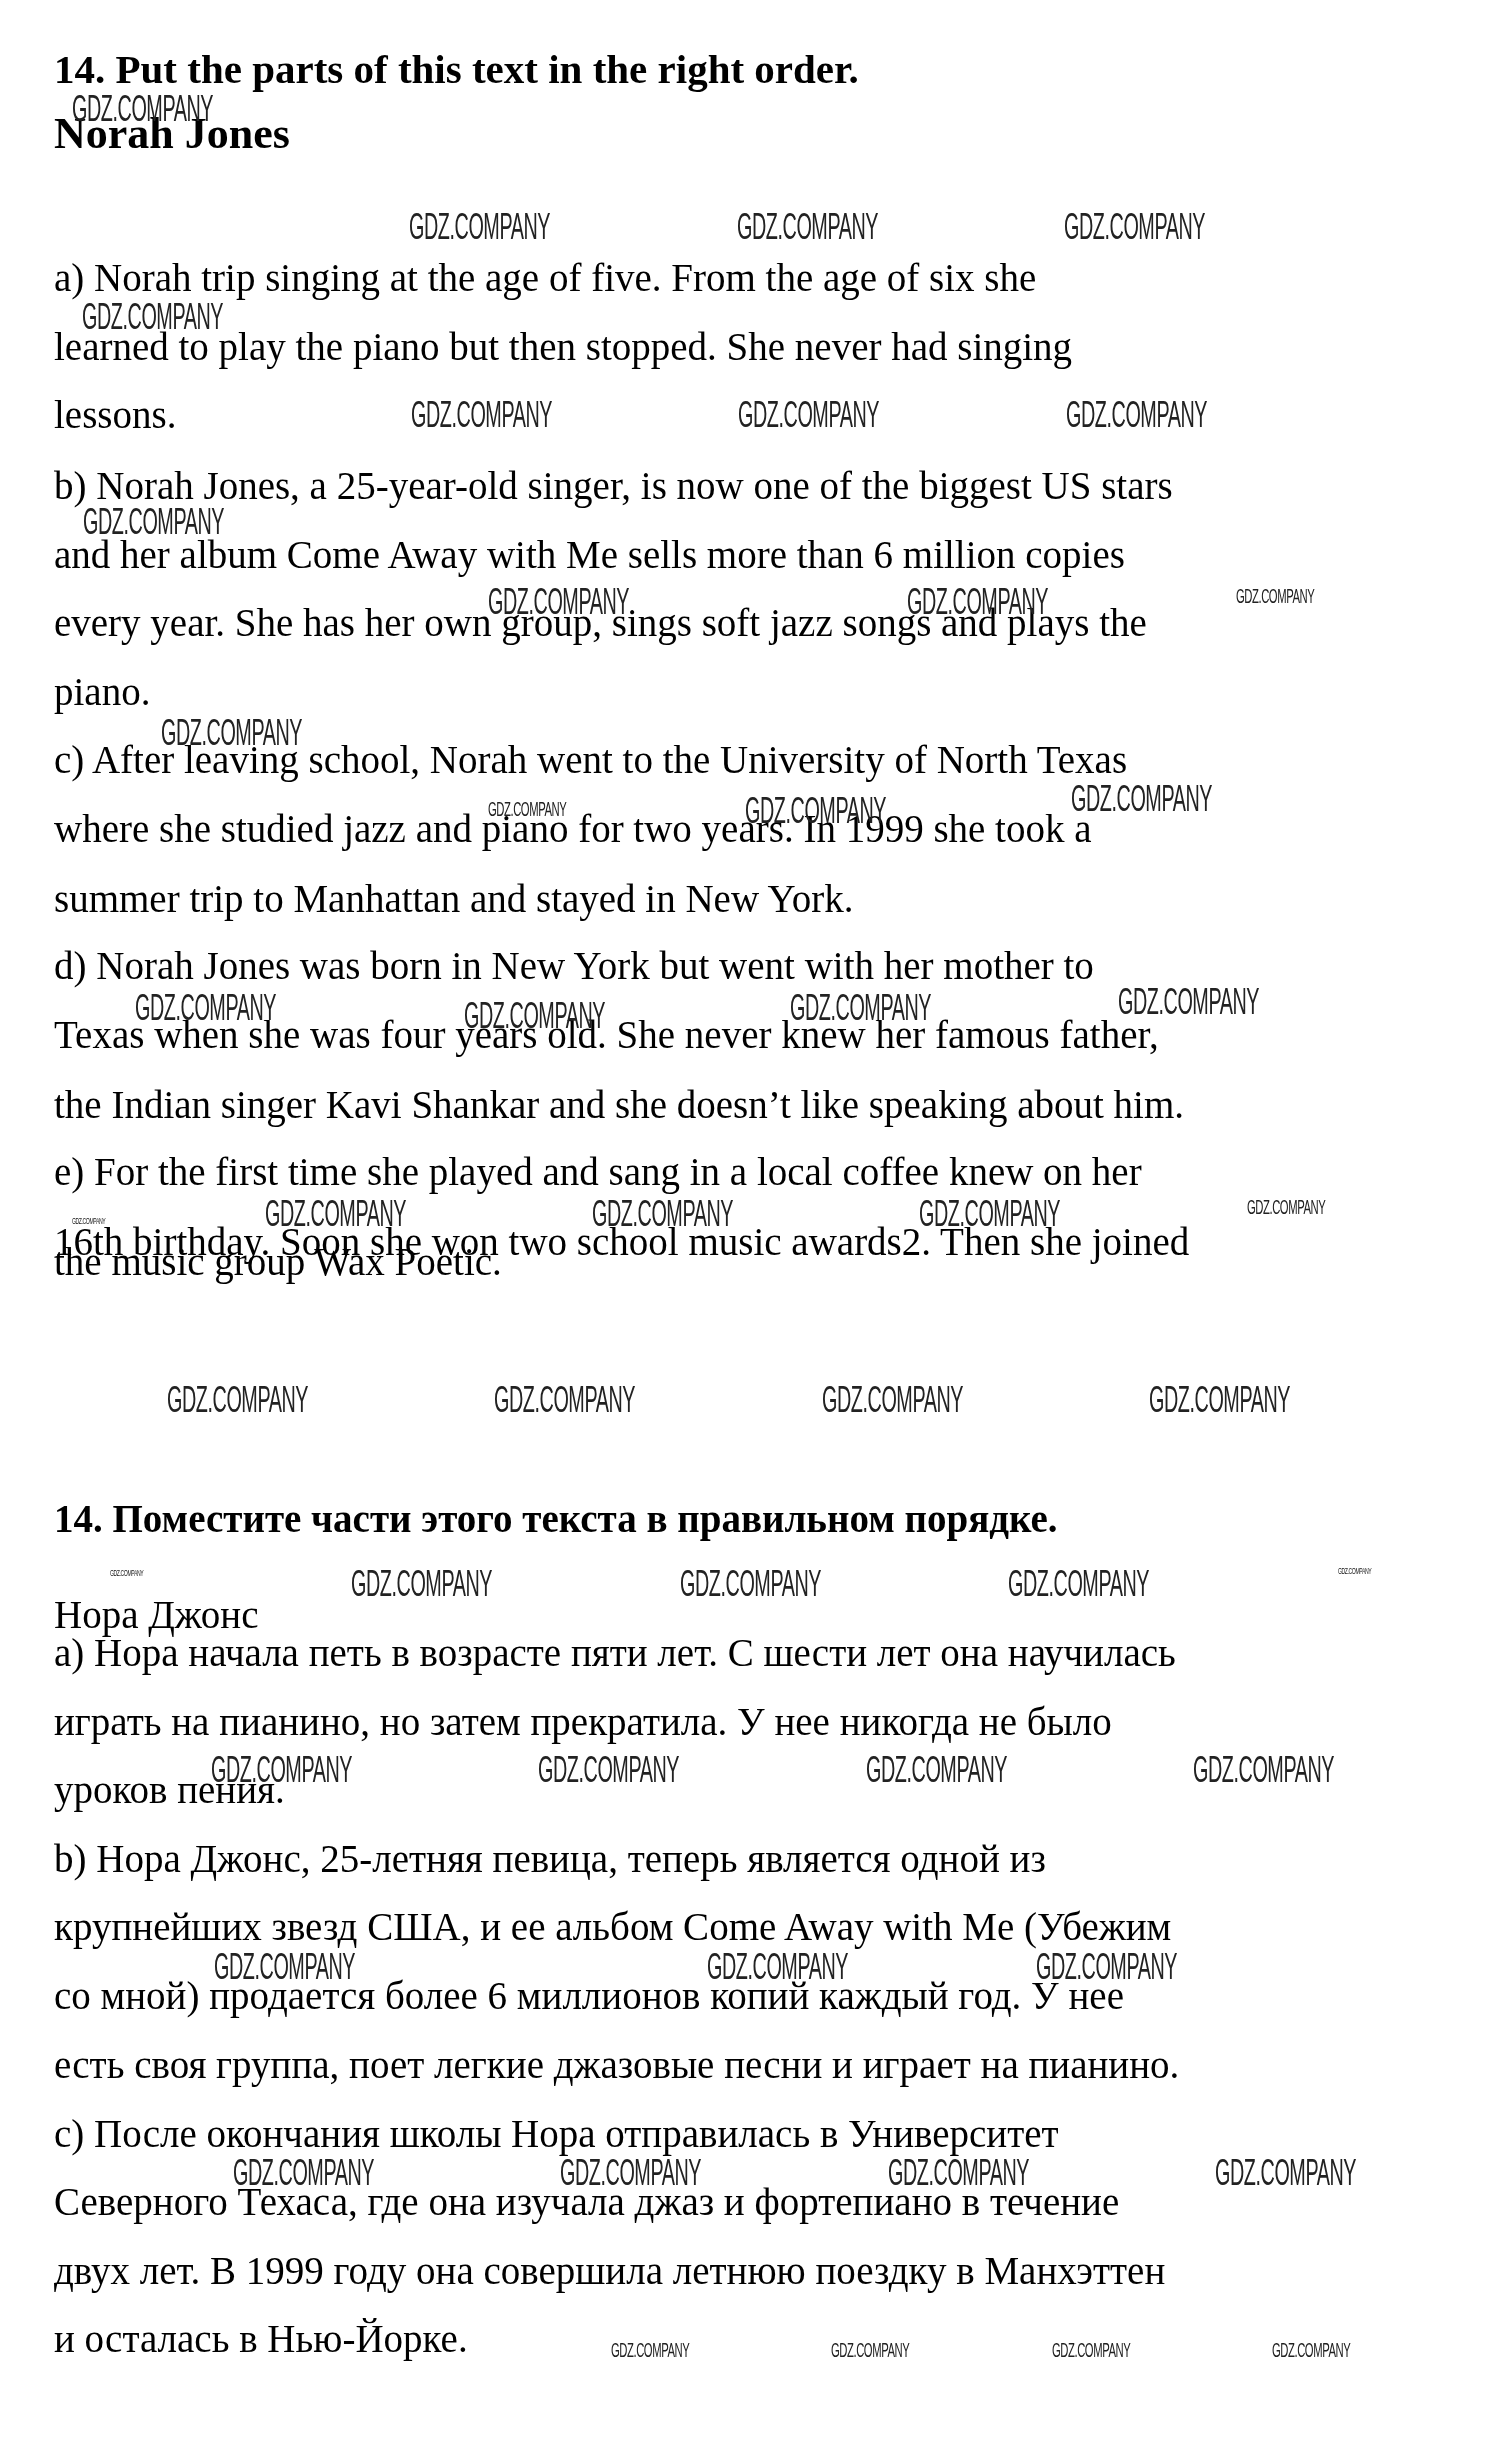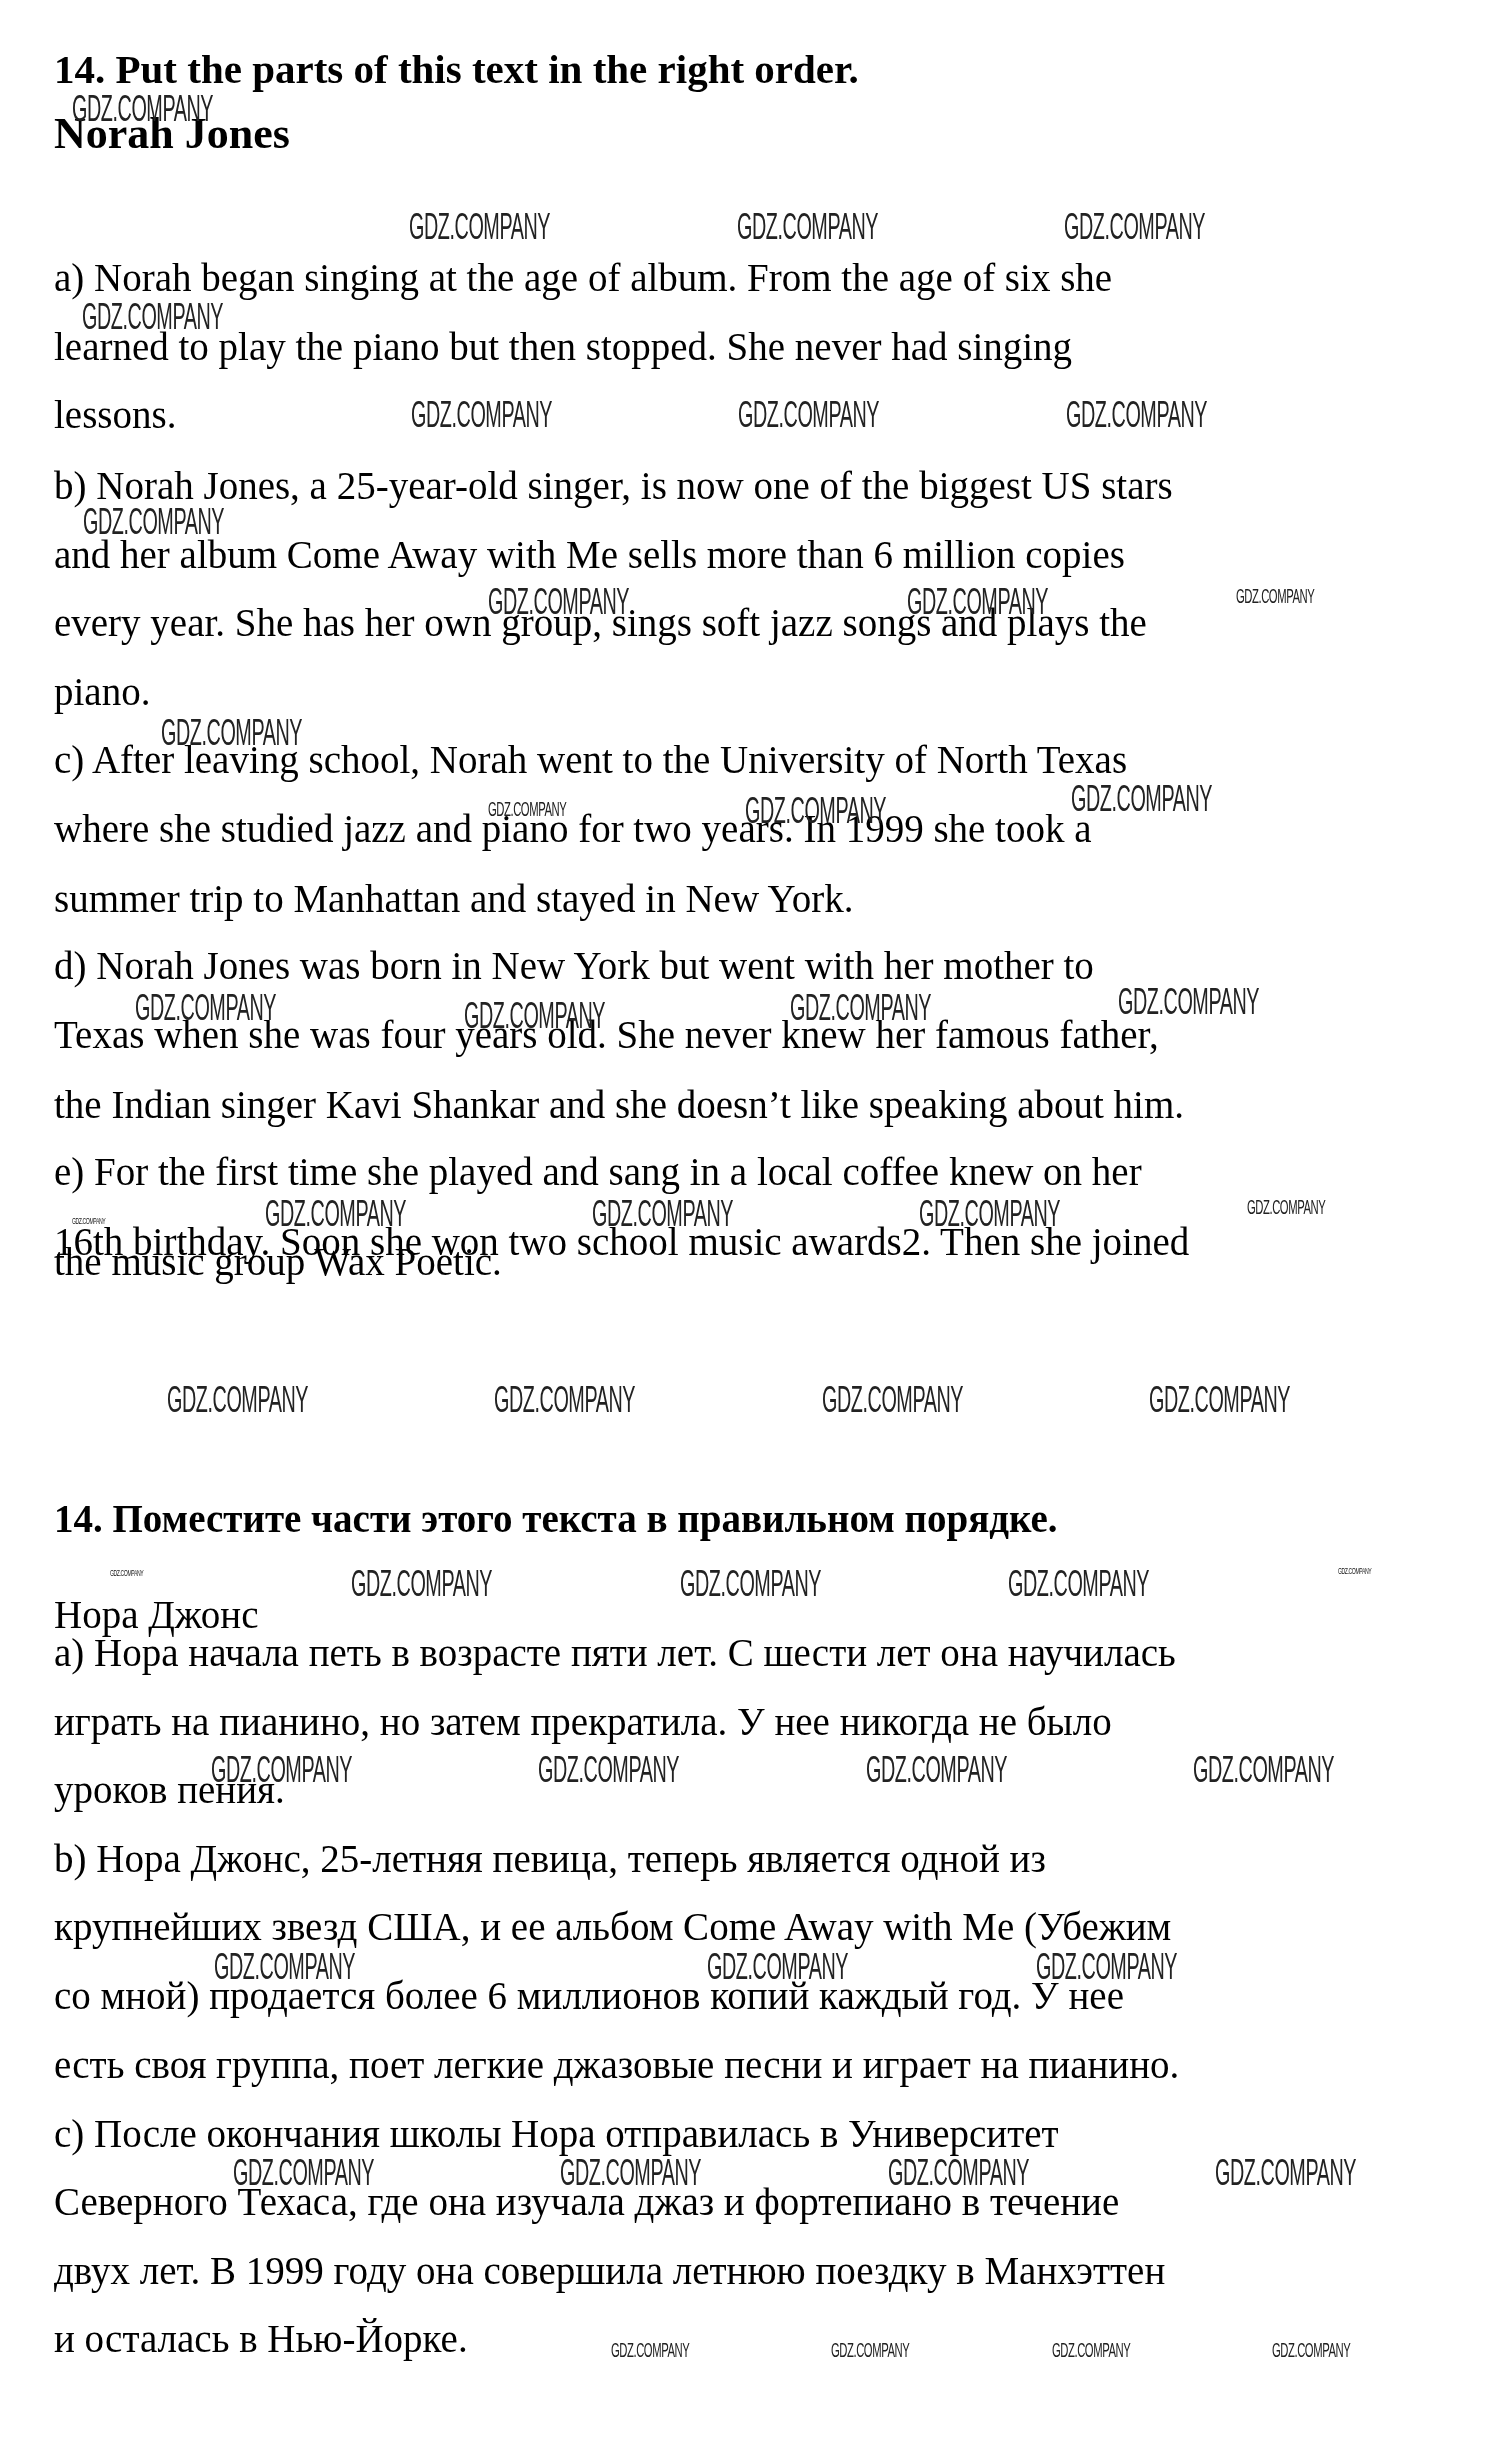--- a/index.html
+++ b/index.html
@@ -12,21 +12,21 @@
   .wm.big { font-size: 36px; }
   .wm.small { font-size: 20.5px; }
   .wm.tiny { font-size: 9.4px; }
 </style>
 </head>
 <body>
 
 <div class="line bold" style="top:49px;font-size:41px;">14. Put the parts of this text in the right order.</div>
 <div class="line bold" style="top:112px;font-size:44px;">Norah Jones</div>
 
-<div class="line" style="top:258px;">a) Norah began singing at the age of album. From the age of six she</div>
+<div class="line" style="top:258px;">a) Norah trip singing at the age of five. From the age of six she</div>
 <div class="line" style="top:327px;">learned to play the piano but then stopped. She never had singing</div>
 <div class="line" style="top:395px;">lessons.</div>
 
 <div class="line" style="top:466px;">b) Norah Jones, a 25-year-old singer, is now one of the biggest US stars</div>
 <div class="line" style="top:535px;">and her album Come Away with Me sells more than 6 million copies</div>
 <div class="line" style="top:603px;">every year. She has her own group, sings soft jazz songs and plays the</div>
 <div class="line" style="top:672px;">piano.</div>
 
 <div class="line" style="top:740px;">c) After leaving school, Norah went to the University of North Texas</div>
 <div class="line" style="top:809px;">where she studied jazz and piano for two years. In 1999 she took a</div>

